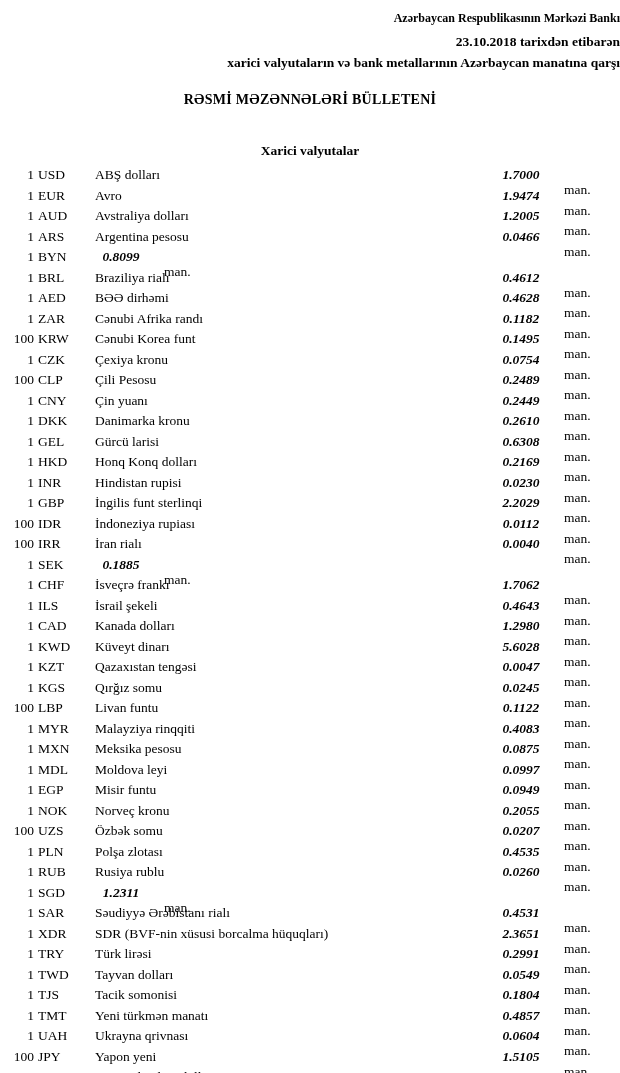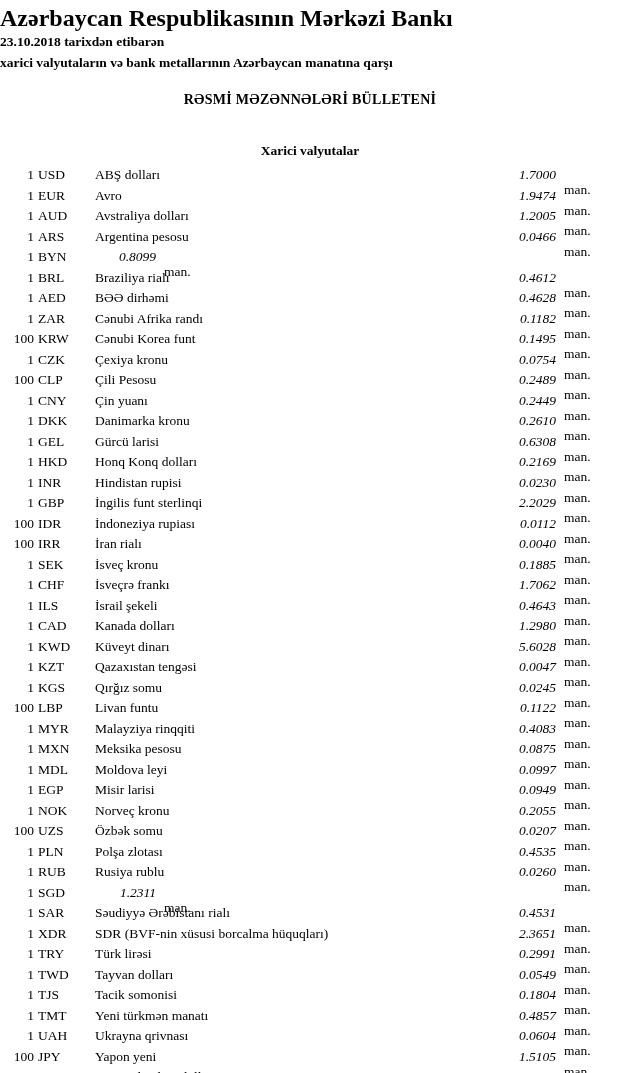--- a/index.html
+++ b/index.html
@@ -11,29 +11,29 @@
   }
   .page {
     width: 620px;
     height: 1073px;
     background: #ffffff;
     overflow: hidden;
     box-sizing: border-box;
     padding-top: 7px;
   }
   .title {
-    font-size: 24px;
+    font-size: 12px;
     font-weight: bold;
-    text-align: left;
+    text-align: right;
     line-height: 22px;
   }
   .sub {
     font-size: 13.5px;
     font-weight: bold;
-    text-align: left;
+    text-align: right;
     line-height: 17px;
     margin-top: 4px;
   }
   .bulletin {
     font-size: 14px;
     font-weight: bold;
     text-align: center;
     line-height: 18px;
     margin-top: 20px;
     letter-spacing: 0.3px;
@@ -68,22 +68,22 @@
     text-align: left;
     flex: 0 0 auto;
   }
   .name {
     flex: 1 1 auto;
     padding-left: 9px;
     overflow: hidden;
   }
   .rate {
     width: 70px;
-    text-align: right;
-    font-weight: normal;
+    text-align: center;
+    font-weight: bold;
     font-style: italic;
     flex: 0 0 auto;
   }
   .unit {
     width: 36px;
     padding-left: 8px;
     flex: 0 0 auto;
     margin-top: 15px;
   }
 </style>
@@ -247,21 +247,20 @@
       <span class="qty">100</span>
       <span class="code">IRR</span>
       <span class="name">İran rialı</span>
       <span class="rate">0.0040</span>
       <span class="unit">man.</span>
     </div>
 
     <div class="row">
       <span class="qty">1</span>
       <span class="code">SEK</span>
-      <span class="name">İsveç kronu</span>
       <span class="rate">0.1885</span>
       <span class="unit">man.</span>
     </div>
 
     <div class="row">
       <span class="qty">1</span>
       <span class="code">CHF</span>
       <span class="name">İsveçrə frankı</span>
       <span class="rate">1.7062</span>
       <span class="unit">man.</span>
@@ -335,21 +334,21 @@
       <span class="qty">1</span>
       <span class="code">MDL</span>
       <span class="name">Moldova leyi</span>
       <span class="rate">0.0997</span>
       <span class="unit">man.</span>
     </div>
 
     <div class="row">
       <span class="qty">1</span>
       <span class="code">EGP</span>
-      <span class="name">Misir larisi</span>
+      <span class="name">Misir funtu</span>
       <span class="rate">0.0949</span>
       <span class="unit">man.</span>
     </div>
 
     <div class="row">
       <span class="qty">1</span>
       <span class="code">NOK</span>
       <span class="name">Norveç kronu</span>
       <span class="rate">0.2055</span>
       <span class="unit">man.</span>

